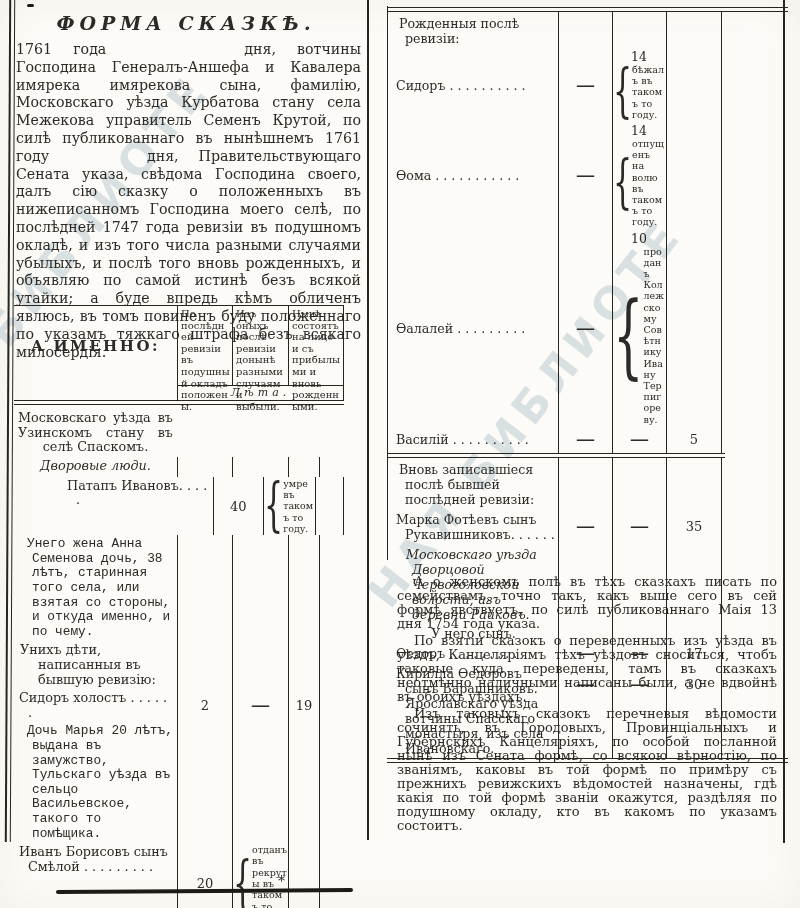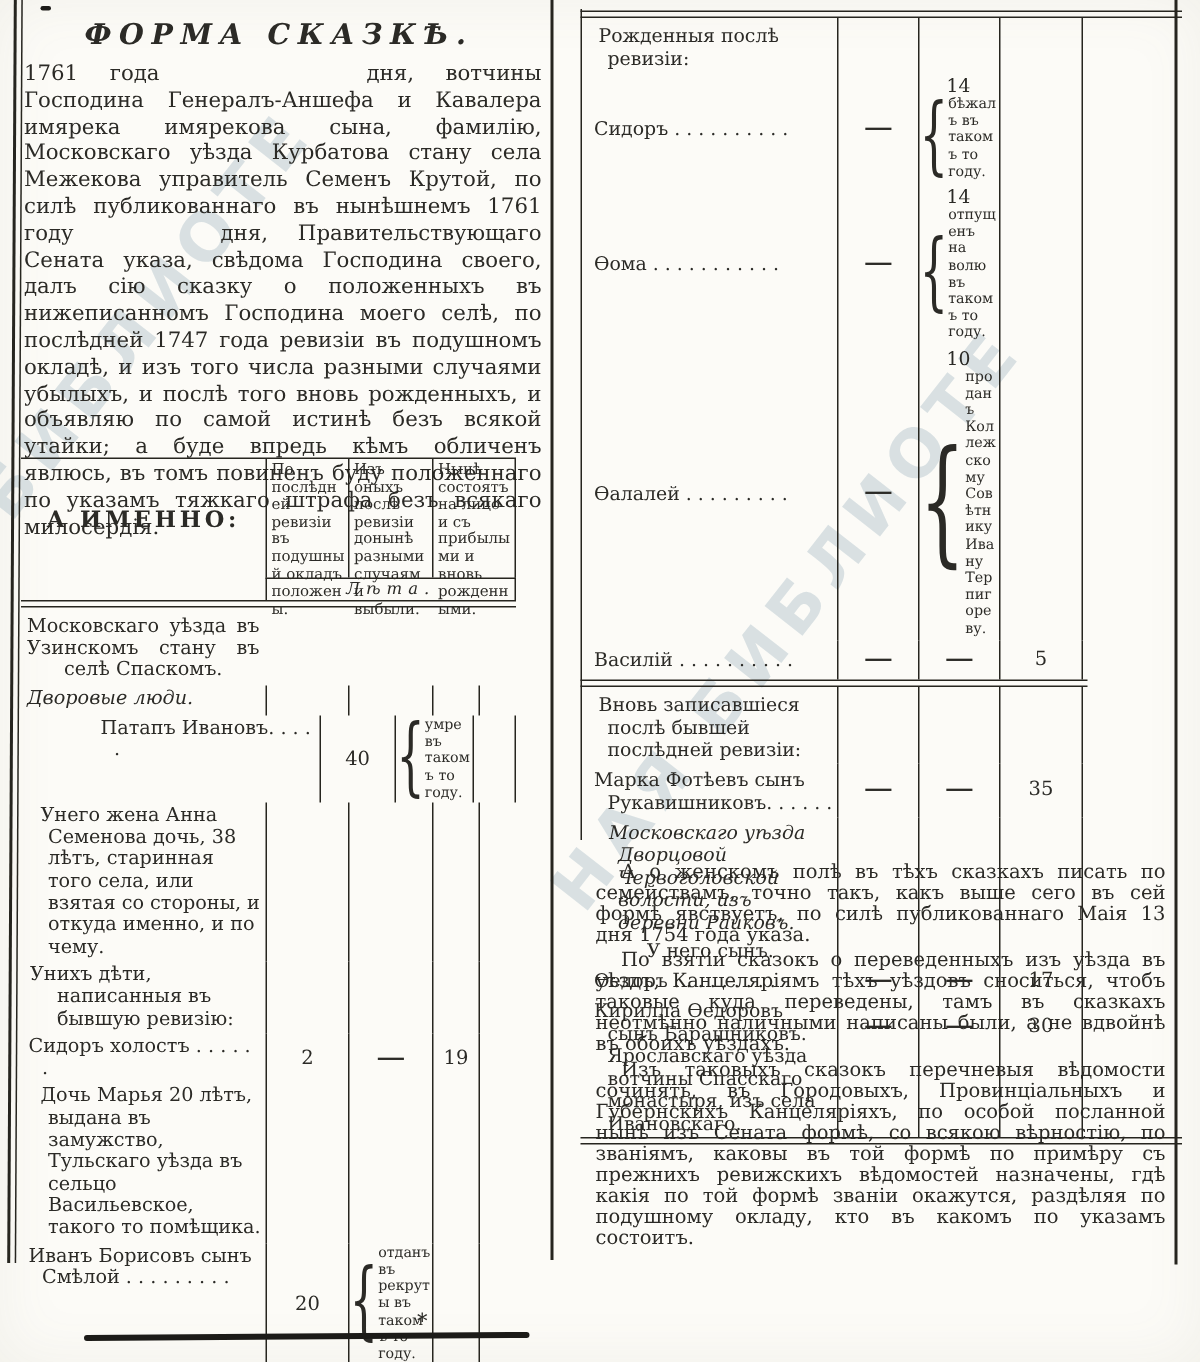--- a/index.html
+++ b/index.html
@@ -26,22 +26,22 @@
       overflow-wrap:anywhere;}
   .hc1{width:55px;} .hc2{width:56px;} .hc3{width:56px;border-right:1.4px solid #26251f;}
   .lt-leta{height:15px;}
   .leta-left{width:163px;}
   .leta-right{width:167px;border-left:1.3px solid #26251f;border-top:1.1px solid #26251f;
       border-right:1.4px solid #26251f;text-align:center;font-style:italic;font-size:11px;
       letter-spacing:4px;line-height:14px;}
   .drule{height:3px;border-top:1.1px solid #26251f;border-bottom:1.8px solid #26251f;}
   .nm{width:163px;font-size:12.8px;line-height:14.6px;padding:2px 3px 2px 14px;text-indent:-9px;}
   .place .nm{text-align:justify;text-align-last:center;text-indent:0;padding:6px 4px 2px 4px;font-size:12.8px;}
-  .lbl .nm{font-style:italic;text-indent:0;padding:2px 4px;}
-  .desc .nm{padding-left:18px;text-indent:-5px;}
+  .lbl .nm{text-align:center;font-style:italic;text-indent:0;padding:2px 4px;}
+  .desc .nm{padding-left:18px;text-indent:-5px;font-family:Liberation Mono, monospace;}
   .desc2 .nm{padding-left:24px;text-indent:-18px;}
   .num{display:flex;align-items:center;justify-content:center;border-left:1.3px solid #26251f;
        font-size:13px;}
   .n1{width:55px;} .n2{width:56px;} .n3{width:32px;border-right:1.4px solid #26251f;}
   .dash{display:inline-block;font-weight:bold;transform:scaleX(1.5);}
   .note{display:flex;align-items:center;border-left:1.3px solid #26251f;width:56px;
         font-size:9.5px;line-height:11.3px;padding:1px 1px 1px 0;}
   .brace{font-size:30px;transform:scaleY(1.9);line-height:1;flex:0 0 auto;color:#2b2a26;}
   .tallbrace .brace{font-size:48px;}
   .ntx{overflow-wrap:anywhere;}

